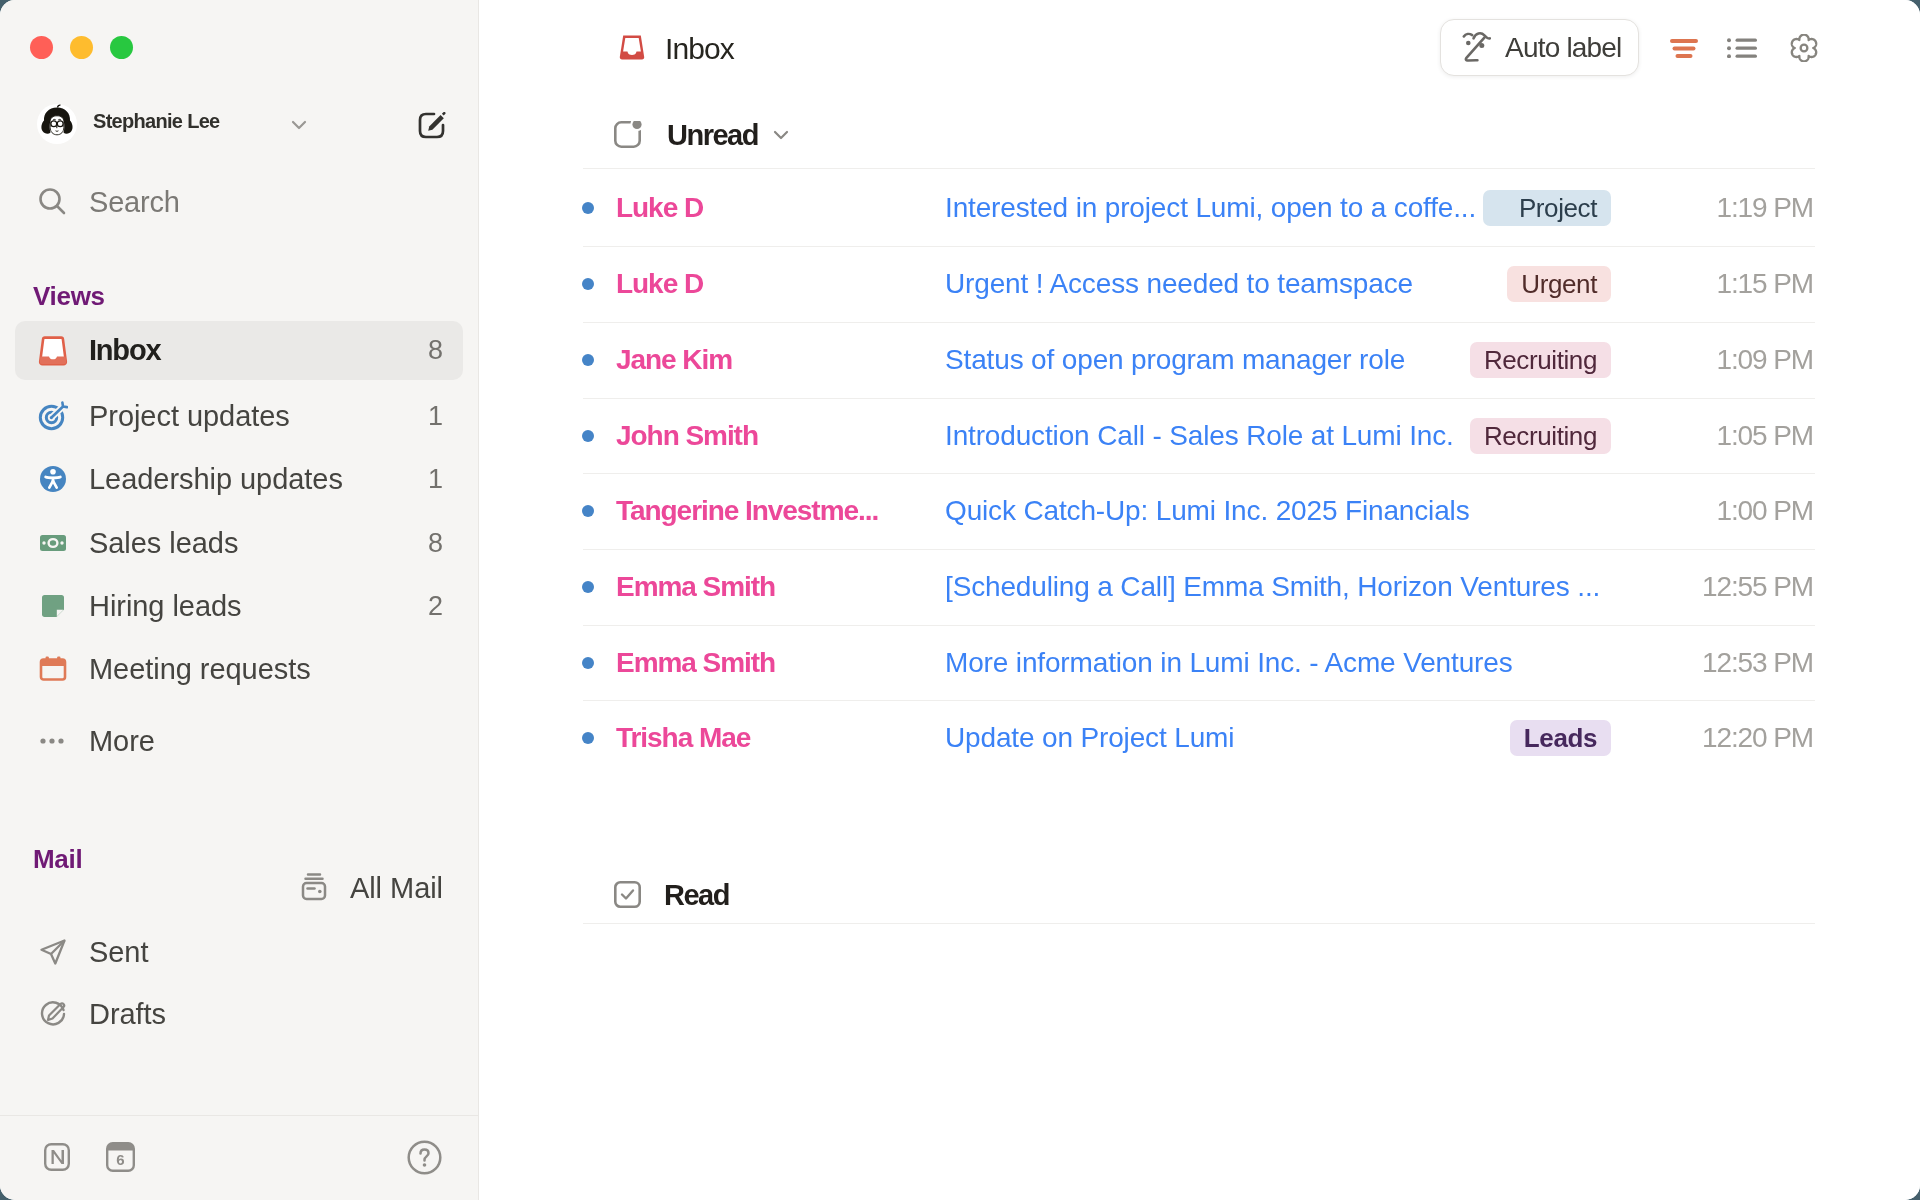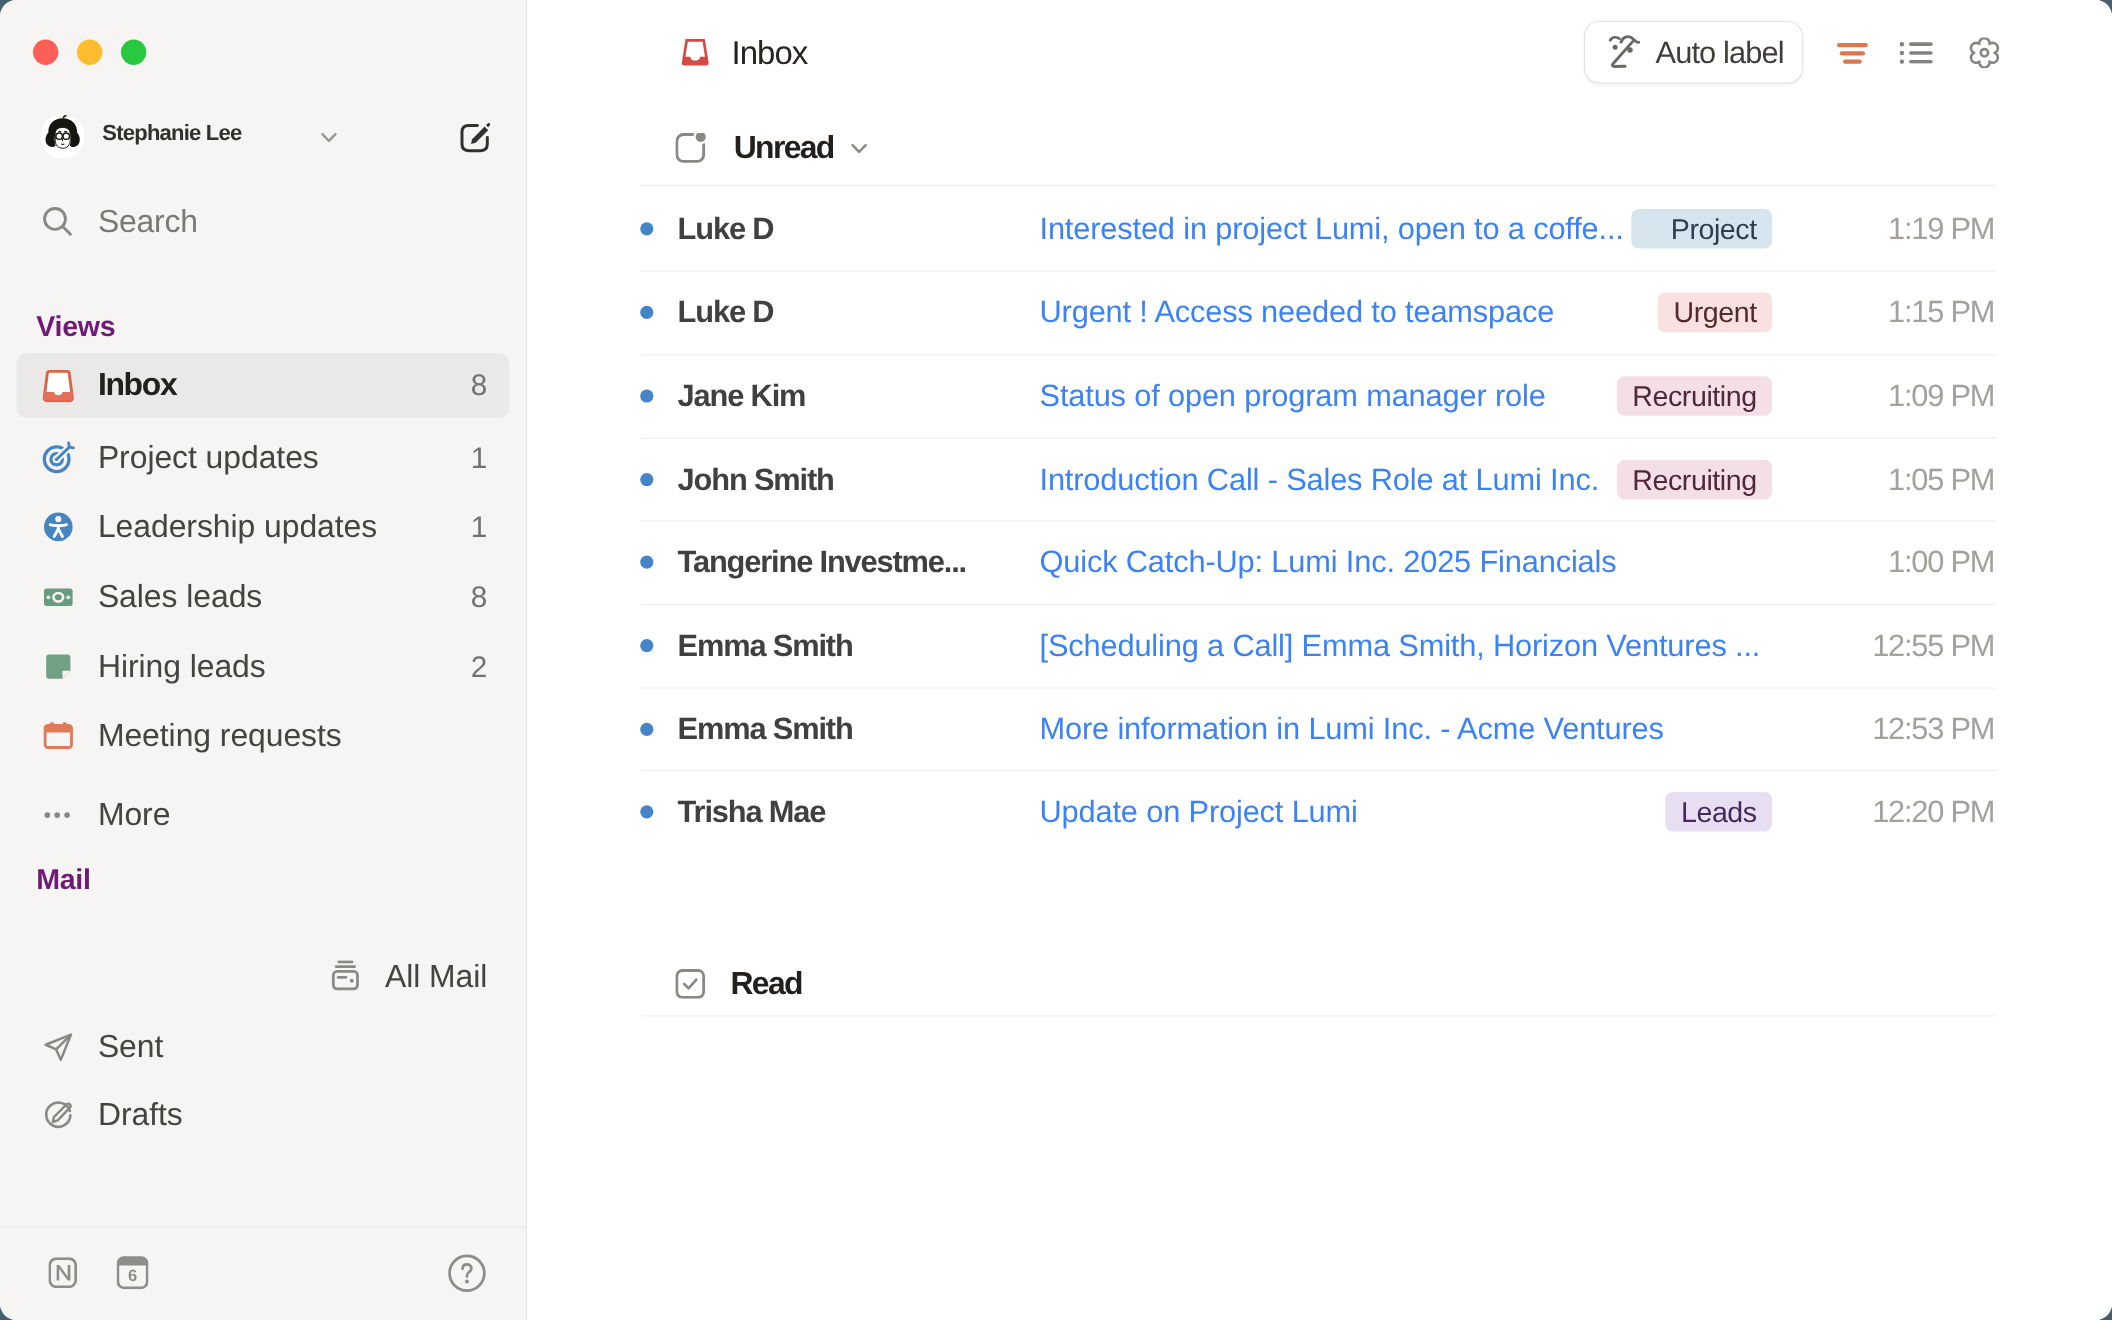--- a/index.html
+++ b/index.html
@@ -8,21 +8,21 @@
 #side { position:absolute; left:0; top:0; width:479px; height:1200px; background:#f6f5f3; border-right:1px solid #e9e7e4; }
 #main { position:absolute; left:480px; top:0; right:0; height:1200px; background:#fff; }
 .abs { position:absolute; }
 .light { position:absolute; width:23px; height:23px; border-radius:50%; top:36px; }
 .srow { position:absolute; left:15px; width:448px; height:54px; display:flex; align-items:center; padding:0 20px 0 23px; border-radius:10px; color:#454440; font-size:29px; letter-spacing:-0.05px; }
 .srow .ic { width:30px; height:30px; margin-right:21px; flex:none; }
 .srow .cnt { margin-left:auto; font-size:27px; font-weight:normal; color:#73716d; letter-spacing:0; }
 .slabel { position:absolute; left:33px; font-size:26px; font-weight:bold; color:#701a75; letter-spacing:-0.3px; }
 .mrow { position:absolute; left:582px; width:1231px; height:76px; }
 .mrow .dot { position:absolute; left:0; top:32px; width:12px; height:12px; border-radius:50%; background:#4584c7; }
-.mrow .sender { position:absolute; left:34px; top:50%; transform:translateY(-50%); font-size:28px; font-weight:bold; color:#404040; letter-spacing:-1.05px; white-space:nowrap; }
+.mrow .sender { position:absolute; left:34px; top:50%; transform:translateY(-50%); font-size:28px; font-weight:bold; color:#ec4899; letter-spacing:-1.05px; white-space:nowrap; }
 .mrow .subj { position:absolute; left:363px; top:50%; transform:translateY(-50%); font-size:28px; color:#3b82f6; letter-spacing:-0.15px; white-space:nowrap; }
 .mrow .time { position:absolute; right:0; top:50%; transform:translateY(-50%); font-size:28px; color:#a3a19d; letter-spacing:-1.1px; }
 .chip { position:absolute; right:202px; top:20px; height:36px; line-height:36px; border-radius:7px; padding:0 14px; font-size:26px; font-weight:500; letter-spacing:-0.4px; }
 .divider { position:absolute; left:583px; width:1232px; height:1px; background:#efeeec; }
 .shead { position:absolute; font-size:29px; font-weight:bold; color:#221f1c; letter-spacing:-1.5px; }
 </style>
 </head>
 <body>
 <div id="win">
 <div id="side">
@@ -118,21 +118,21 @@
   </div>
   <div class="srow" style="top:714px;">
     <svg class="ic" viewBox="0 0 30 30">
       <circle cx="5" cy="15" r="2.6" fill="#8a8884"></circle>
       <circle cx="14" cy="15" r="2.6" fill="#8a8884"></circle>
       <circle cx="23" cy="15" r="2.6" fill="#8a8884"></circle>
     </svg>
     <span>More</span>
   </div>
 
-  <div class="slabel" style="top:784px;">Mail</div>
+  <div class="slabel" style="top:844px;">Mail</div>
 
   <div class="srow" style="top:861px;justify-content:flex-end;">
     <svg class="ic" viewBox="0 0 30 30">
       <rect x="4" y="10" width="22" height="16" rx="3.5" fill="none" stroke="#8b8985" stroke-width="2.5"></rect>
       <path d="M8.5 15.5 H15.5" stroke="#8b8985" stroke-width="2.5" stroke-linecap="round"></path>
       <circle cx="20.8" cy="18.5" r="1.8" fill="#8b8985"></circle>
       <path d="M6.5 5.7 H23.5 M9 1.5 H21" stroke="#8b8985" stroke-width="2.5" stroke-linecap="round"></path>
     </svg>
     <span>All Mail</span>
   </div>
@@ -268,21 +268,21 @@
   <div class="mrow" style="top:625px;">
     <div class="dot"></div>
         <div class="sender">Emma Smith</div>
     <div class="subj">More information in Lumi Inc. - Acme Ventures</div>
     <div class="time">12:53 PM</div>
   </div>
   <div class="mrow" style="top:700px;">
     <div class="dot"></div>
         <div class="sender">Trisha Mae</div>
     <div class="subj">Update on Project Lumi</div>
-    <div class="chip" style="background:#e8def1;color:#46285d;">Leads</div>
+    <div class="chip" style="background:#e8def1;color:#46285d;font-weight:bold;">Leads</div>
     <div class="time">12:20 PM</div>
   </div>
 
   <svg class="abs" style="left:614px;top:881px;" width="27" height="27" viewBox="0 0 27 27">
     <rect x="1.3" y="1.3" width="24.4" height="24.4" rx="5" fill="none" stroke="#8a8884" stroke-width="2.6"></rect>
     <path d="M8 13.5 L12 17.5 L19 9.5" fill="none" stroke="#8a8884" stroke-width="2.4" stroke-linecap="round" stroke-linejoin="round"></path>
   </svg>
   <div class="shead" style="left:664px;top:879px;">Read</div>
   <div class="divider" style="top:923px;"></div>
 </div>

